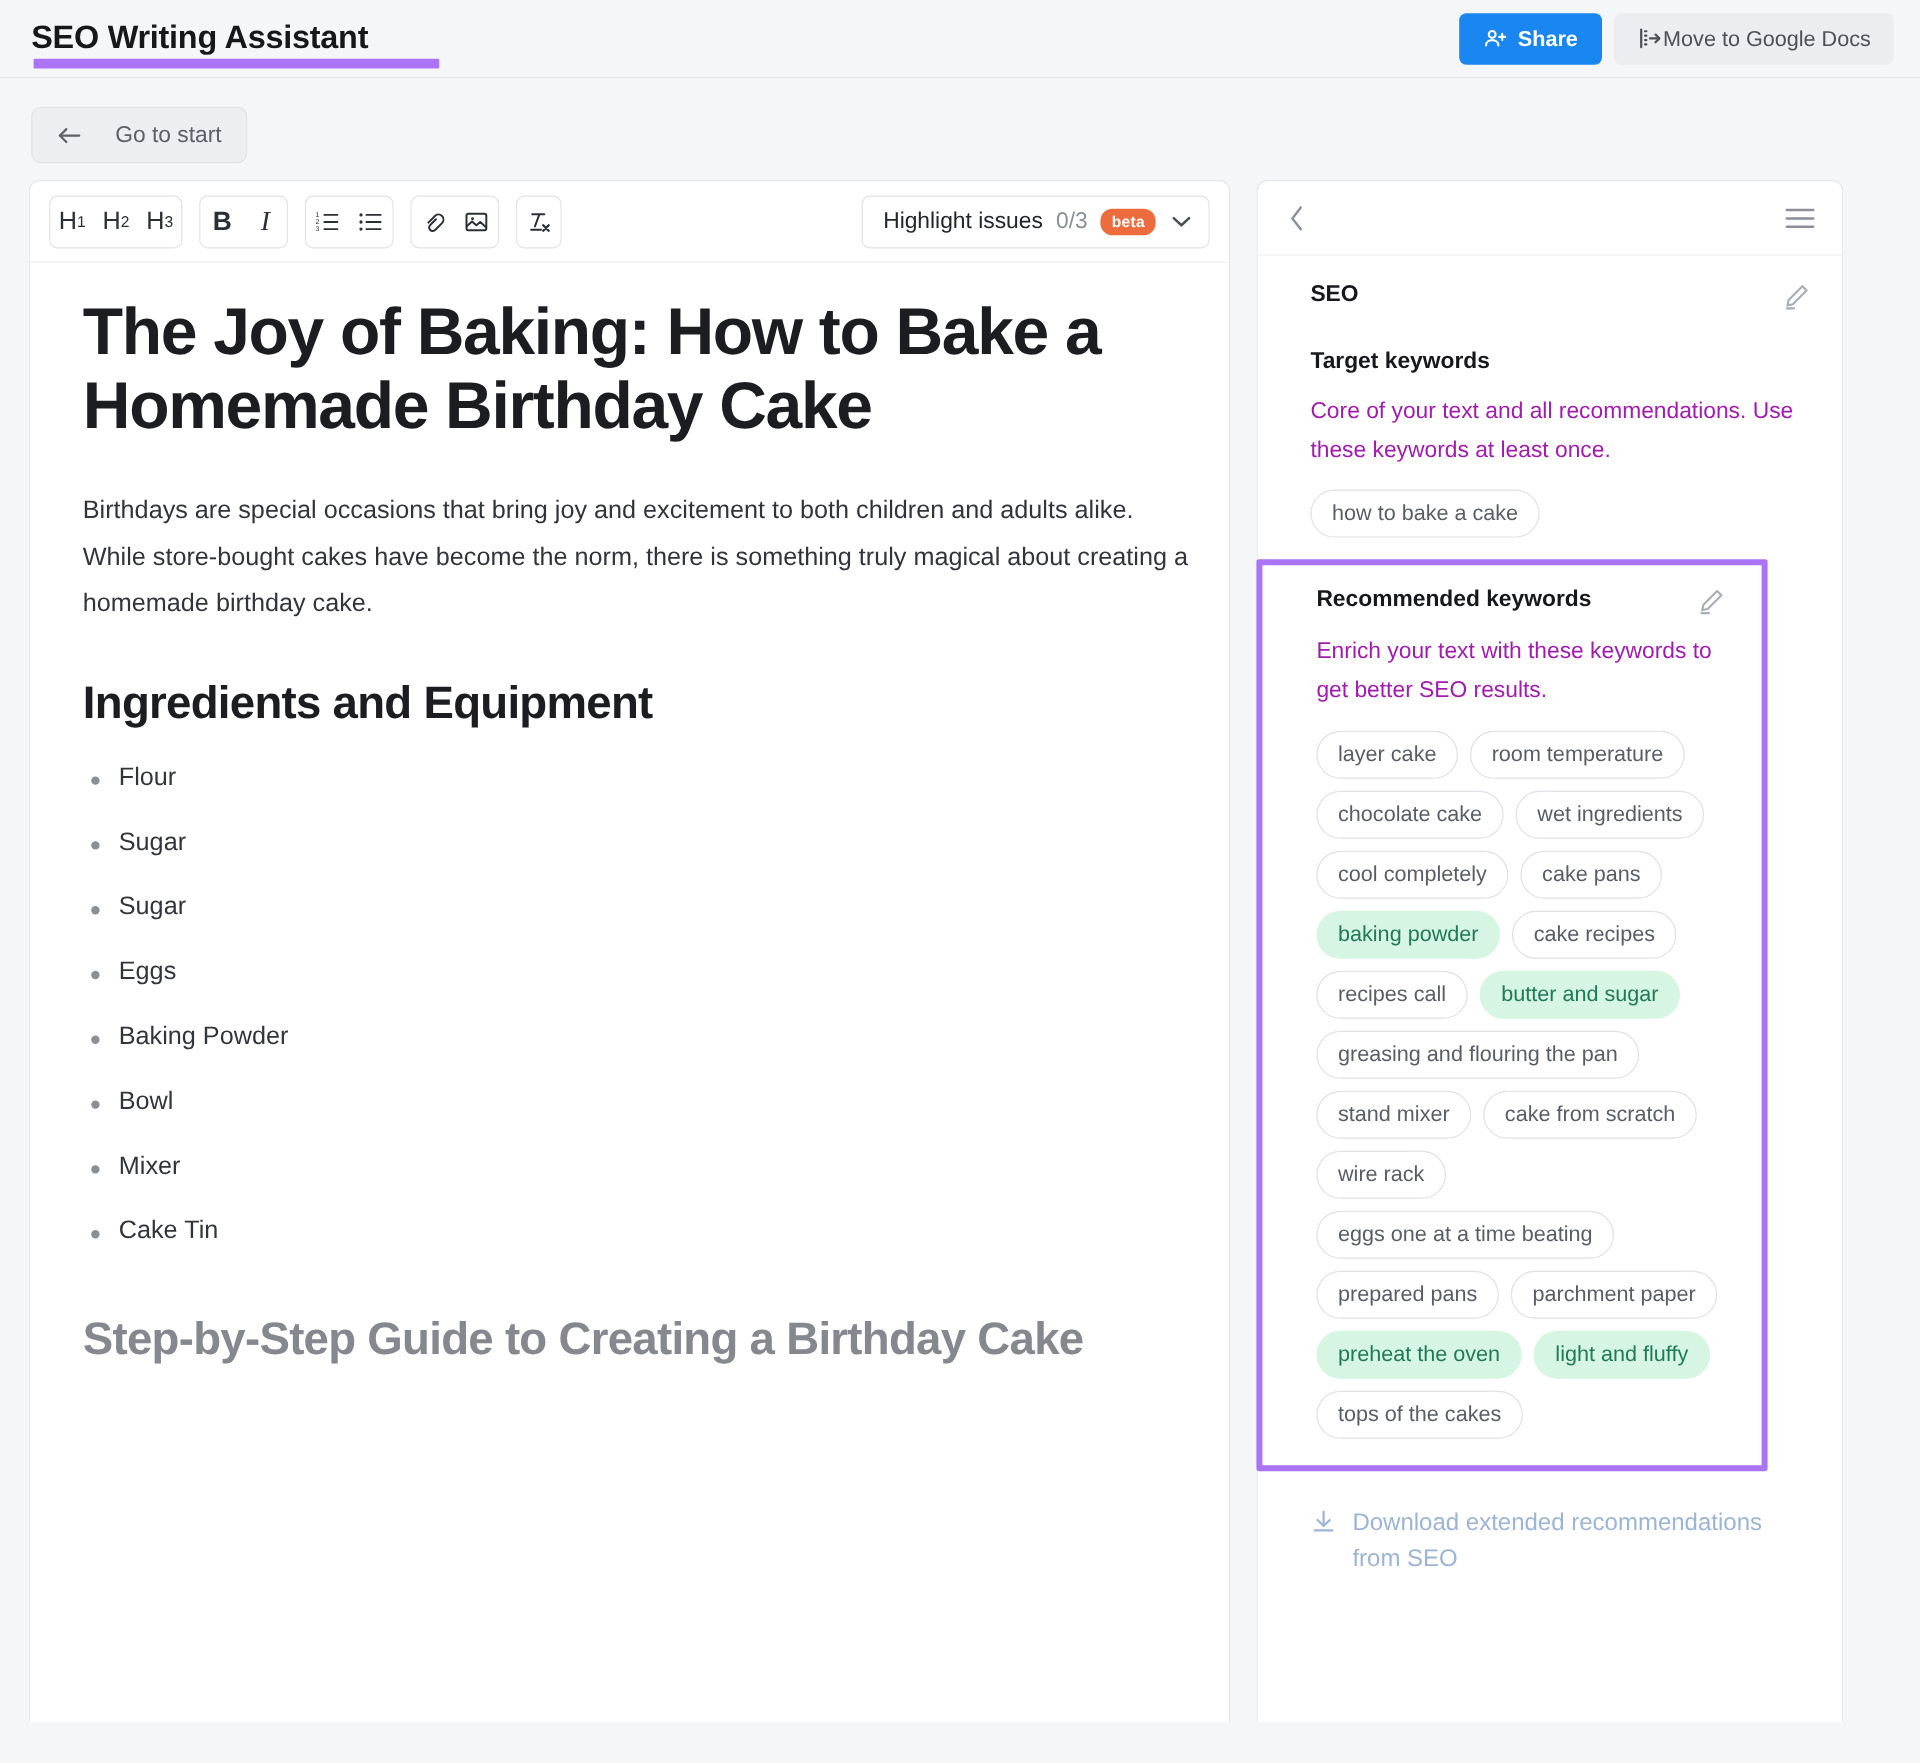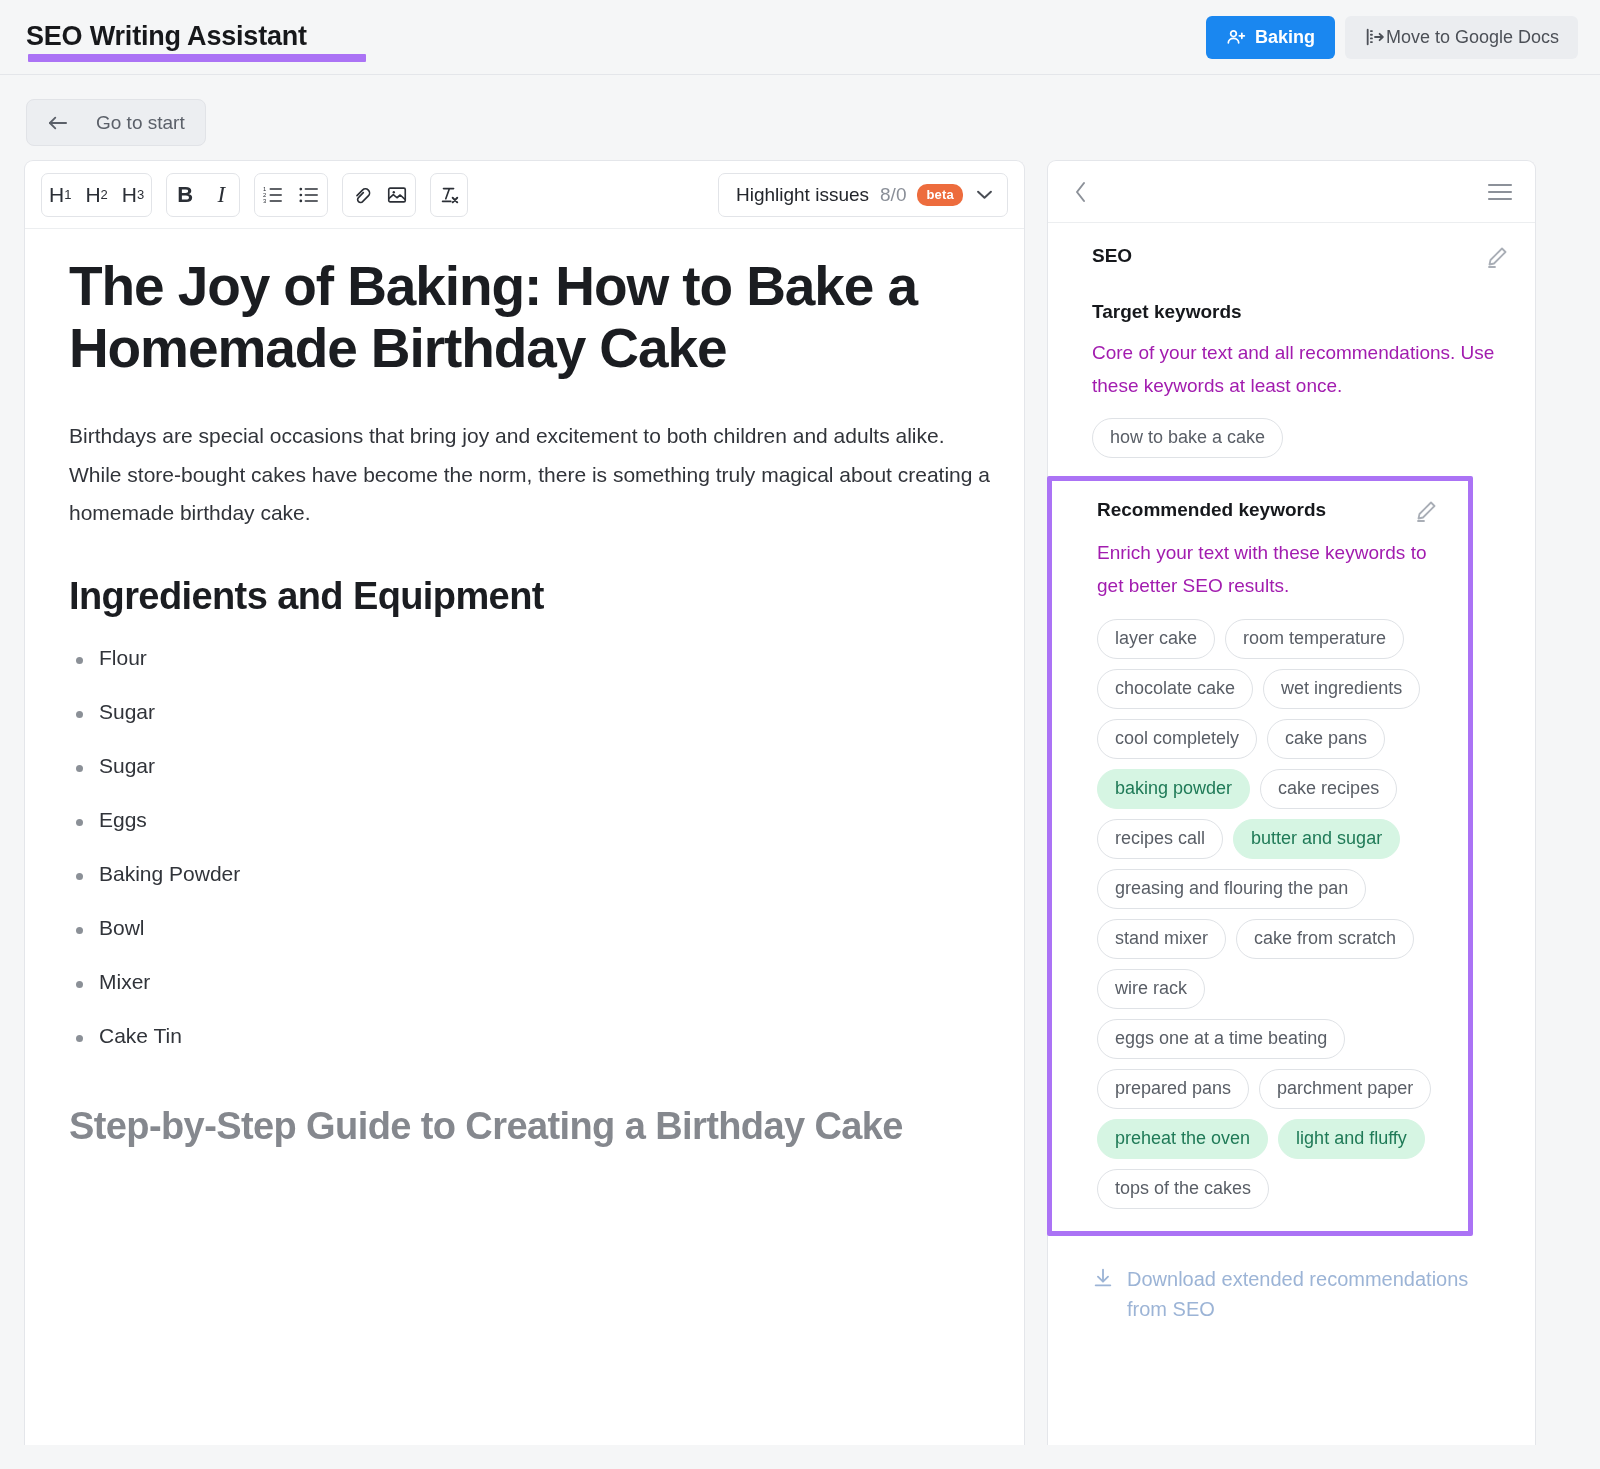--- a/index.html
+++ b/index.html
@@ -6,21 +6,21 @@
   html, body {
     width: 1600px; height: 1469px;
     background: #f5f6f7;
     font-family: "Liberation Sans", sans-serif;
     overflow: hidden;
   }
 
   
   .topbar {
     position: relative;
-    height: 75px;
+    height: 65px;
     background: #f5f6f7;
     border-bottom: 1px solid #e4e6ea;
     display: flex;
     align-items: center;
     padding: 0 22px 0 26px;
   }
   .app-title {
     font-size: 27px;
     font-weight: bold;
     color: #17181b;
@@ -237,21 +237,21 @@
   </div>
   <div class="topbar-actions">
     <button class="btn-share">
       <span class="icon">
         <svg width="20" height="20" viewBox="0 0 24 24" fill="none" stroke="#fff" stroke-width="2.1" stroke-linecap="round" stroke-linejoin="round">
           <circle cx="9" cy="8" r="3.4"></circle>
           <path d="M2.8 19c0-3.3 2.8-5.3 6.2-5.3s6.2 2 6.2 5.3"></path>
           <path d="M19 7.5v6M16 10.5h6"></path>
         </svg>
       </span>
-      <span>Baking</span>
+      <span>Share</span>
     </button>
     <button class="btn-move">
       <span class="icon">
         <svg width="22" height="22" viewBox="0 0 24 24" fill="none" stroke="#4c5057" stroke-width="2" stroke-linecap="round" stroke-linejoin="round">
           <path d="M4 4v16"></path>
           <path d="M7.5 5.5h1.2M7.5 9.5h1.2M7.5 13.5h1.2M7.5 17.5h1.2"></path>
           <path d="M12 12h8"></path>
           <path d="M17 8.5l3.5 3.5L17 15.5"></path>
         </svg>
       </span>
@@ -337,21 +337,21 @@
               <path d="M6 5h11M12.5 5l-4 11"></path>
               <path d="M5 19h9"></path>
               <path d="M16 15l5 5M21 15l-5 5" stroke-width="2.1"></path>
             </svg>
           </span>
         </button>
       </div>
 
       <div class="highlight-pill">
         <span class="hl-label">Highlight issues</span>
-        <span class="hl-count">8/0</span>
+        <span class="hl-count">0/3</span>
         <span class="beta">beta</span>
         <span class="chev icon">
           <svg width="17" height="11" viewBox="0 0 18 12" fill="none" stroke="#4a4e55" stroke-width="2.2" stroke-linecap="round" stroke-linejoin="round">
               <path d="M2 3l7 6.5L16 3"></path>
             </svg>
         </span>
       </div>
     </div>
 
     <div class="doc">

